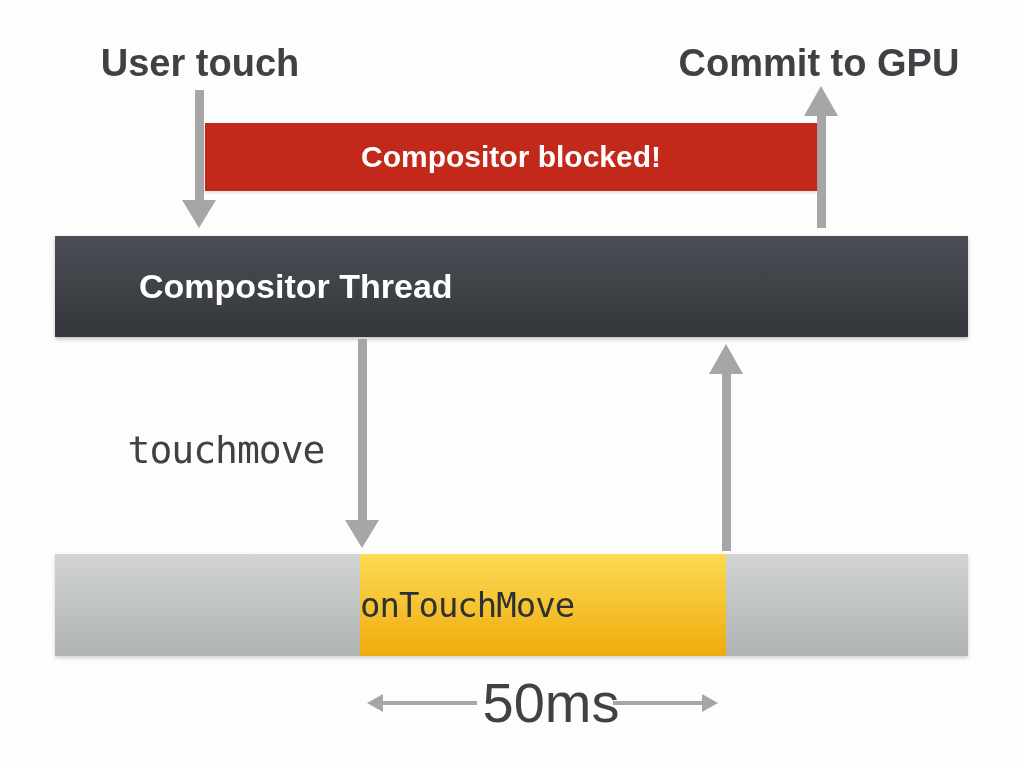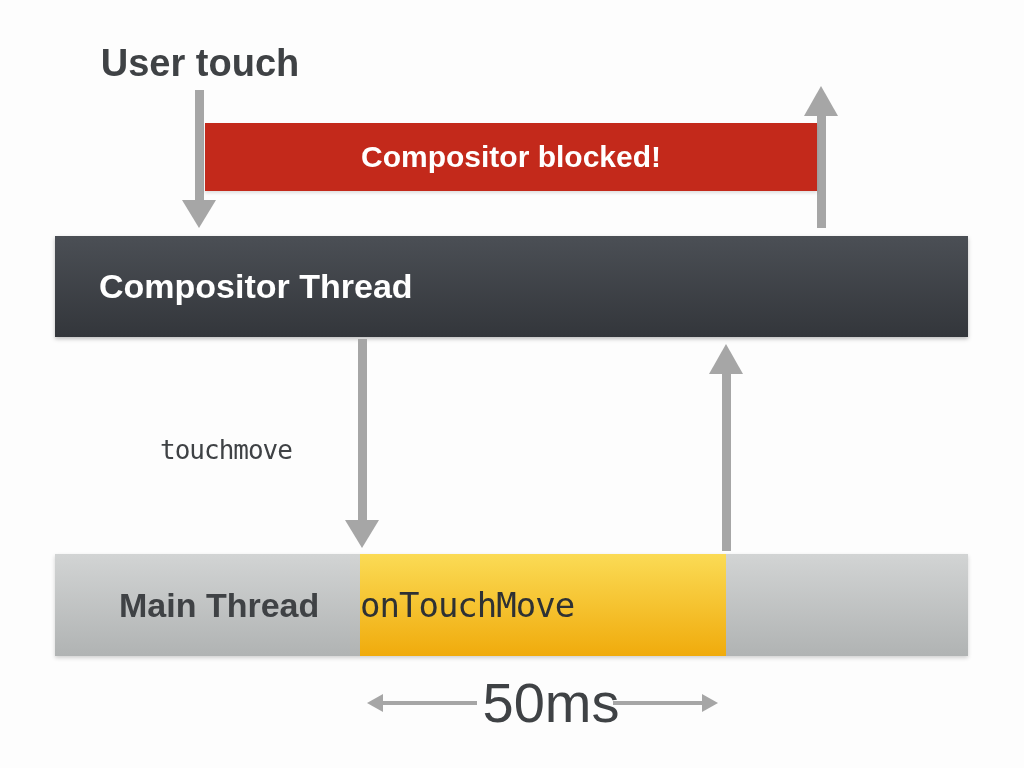--- a/index.html
+++ b/index.html
@@ -8,36 +8,36 @@
 
   #canvas {
     position:relative; width:1024px; height:768px;
     background:var(--background); overflow:hidden;
   }
 
   
   .label { position:absolute; color:var(--text-dark); white-space:nowrap; }
   #user-touch-label   { left:60px;  top:40px; width:280px; text-align:center; font-size:38px; font-weight:bold; line-height:46px; }
   #commit-gpu-label   { left:678px; top:40px; width:282px; text-align:center; font-size:38px; font-weight:bold; line-height:46px; }
-  #touchmove-label    { left:96px;  top:427px; width:260px; text-align:center; font-family:"DejaVu Sans Mono", monospace; font-size:26px; line-height:46px; letter-spacing:-1px; }
+  #touchmove-label    { left:96px;  top:427px; width:260px; text-align:center; font-family:"DejaVu Sans Mono", monospace; font-size:38px; line-height:46px; letter-spacing:-1px; }
   #duration-label     { left:476px; top:678px; width:150px; text-align:center; font-size:56px; line-height:50px; }
 
   
   .bar { position:absolute; display:flex; align-items:center; }
   #blocked-bar {
     left:205px; top:123px; width:612px; height:68px;
     background:var(--blocked-red);
     justify-content:center; color:var(--text-light);
     font-size:30px; font-weight:bold;
     box-shadow:0 2px 3px rgba(0,0,0,0.12);
   }
   #compositor-bar {
     left:55px; top:236px; width:913px; height:101px;
     background:linear-gradient(180deg, var(--compositor-top), var(--compositor-bottom));
-    padding-left:44px; color:var(--text-light);
+    padding-left:84px; color:var(--text-light);
     font-size:34px; font-weight:bold;
     box-shadow:0 2px 4px rgba(0,0,0,0.25);
   }
   #main-bar {
     left:55px; top:554px; width:913px; height:102px;
     background:linear-gradient(180deg, var(--main-top), var(--main-bottom));
     box-shadow:0 2px 4px rgba(0,0,0,0.18);
   }
   #main-thread-label {
     position:absolute; left:64px; top:0; height:102px; display:flex; align-items:center;
@@ -71,20 +71,21 @@
   .harrow.right .head { border-left:16px solid var(--arrow-gray); }
   #arrow-duration-left  { left:367px; width:110px; }
   #arrow-duration-right { left:613px; width:105px; }
 </style>
 </head>
 <body>
 
 <div id="canvas">
 
   <div class="label" id="user-touch-label">User touch</div>
+  <div class="label" id="commit-gpu-label">Commit to GPU</div>
 
   <div class="varrow down" id="arrow-user-touch">
     <div class="shaft"></div>
     <div class="head"></div>
   </div>
 
   <div class="varrow up" id="arrow-commit">
     <div class="head"></div>
     <div class="shaft"></div>
   </div>
@@ -106,23 +107,20 @@
 
   <div class="varrow up" id="arrow-main-response">
     <div class="head"></div>
     <div class="shaft"></div>
   </div>
 
   <div class="bar" id="main-bar">
     <div id="busy-segment">
       <span id="on-touch-move-label">onTouchMove</span>
     </div>
-    <div id="main-thread-label">
-      <span>Main Thread</span>
-    </div>
   </div>
 
   <div class="harrow left" id="arrow-duration-left">
     <div class="head"></div>
     <div class="line"></div>
   </div>
   <div class="label" id="duration-label">50ms</div>
   <div class="harrow right" id="arrow-duration-right">
     <div class="line"></div>
     <div class="head"></div>

